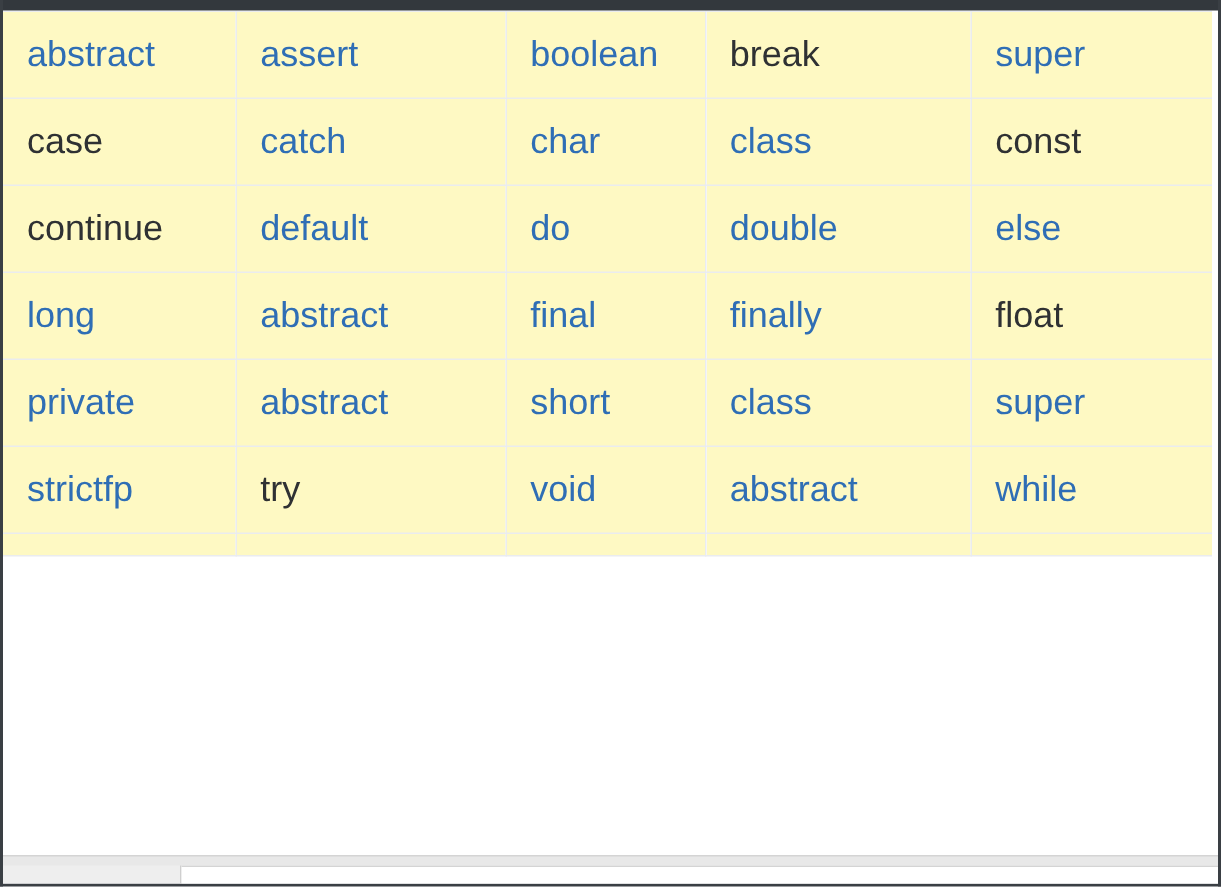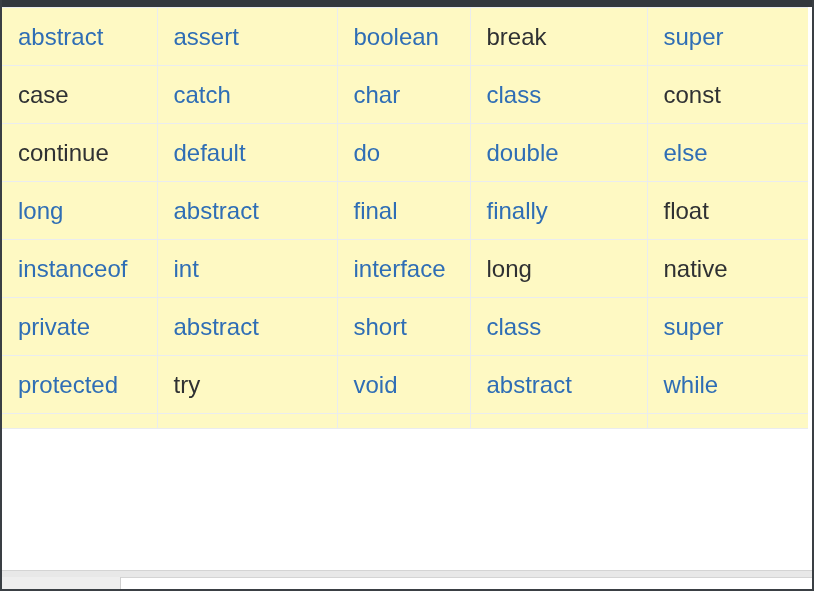--- a/index.html
+++ b/index.html
@@ -160,35 +160,28 @@
             <td><span class="kw-link">else</span></td>
           </tr>
           <tr>
             <td><span class="kw-link">long</span></td>
             <td><span class="kw-link">abstract</span></td>
             <td><span class="kw-link">final</span></td>
             <td><span class="kw-link">finally</span></td>
             <td><span class="kw-plain">float</span></td>
           </tr>
           <tr>
-            <td><span class="kw-link">instanceof</span></td>
-            <td><span class="kw-link">int</span></td>
-            <td><span class="kw-link">interface</span></td>
-            <td><span class="kw-plain">long</span></td>
-            <td><span class="kw-plain">native</span></td>
-          </tr>
-          <tr>
             <td><span class="kw-link">private</span></td>
             <td><span class="kw-link">abstract</span></td>
             <td><span class="kw-link">short</span></td>
             <td><span class="kw-link">class</span></td>
             <td><span class="kw-link">super</span></td>
           </tr>
           <tr>
-            <td><span class="kw-link">protected</span></td>
+            <td><span class="kw-link">strictfp</span></td>
             <td><span class="kw-plain">try</span></td>
             <td><span class="kw-link">void</span></td>
             <td><span class="kw-link">abstract</span></td>
             <td><span class="kw-link">while</span></td>
           </tr>
           <tr class="partial-row">
             <td></td>
             <td></td>
             <td></td>
             <td></td>

